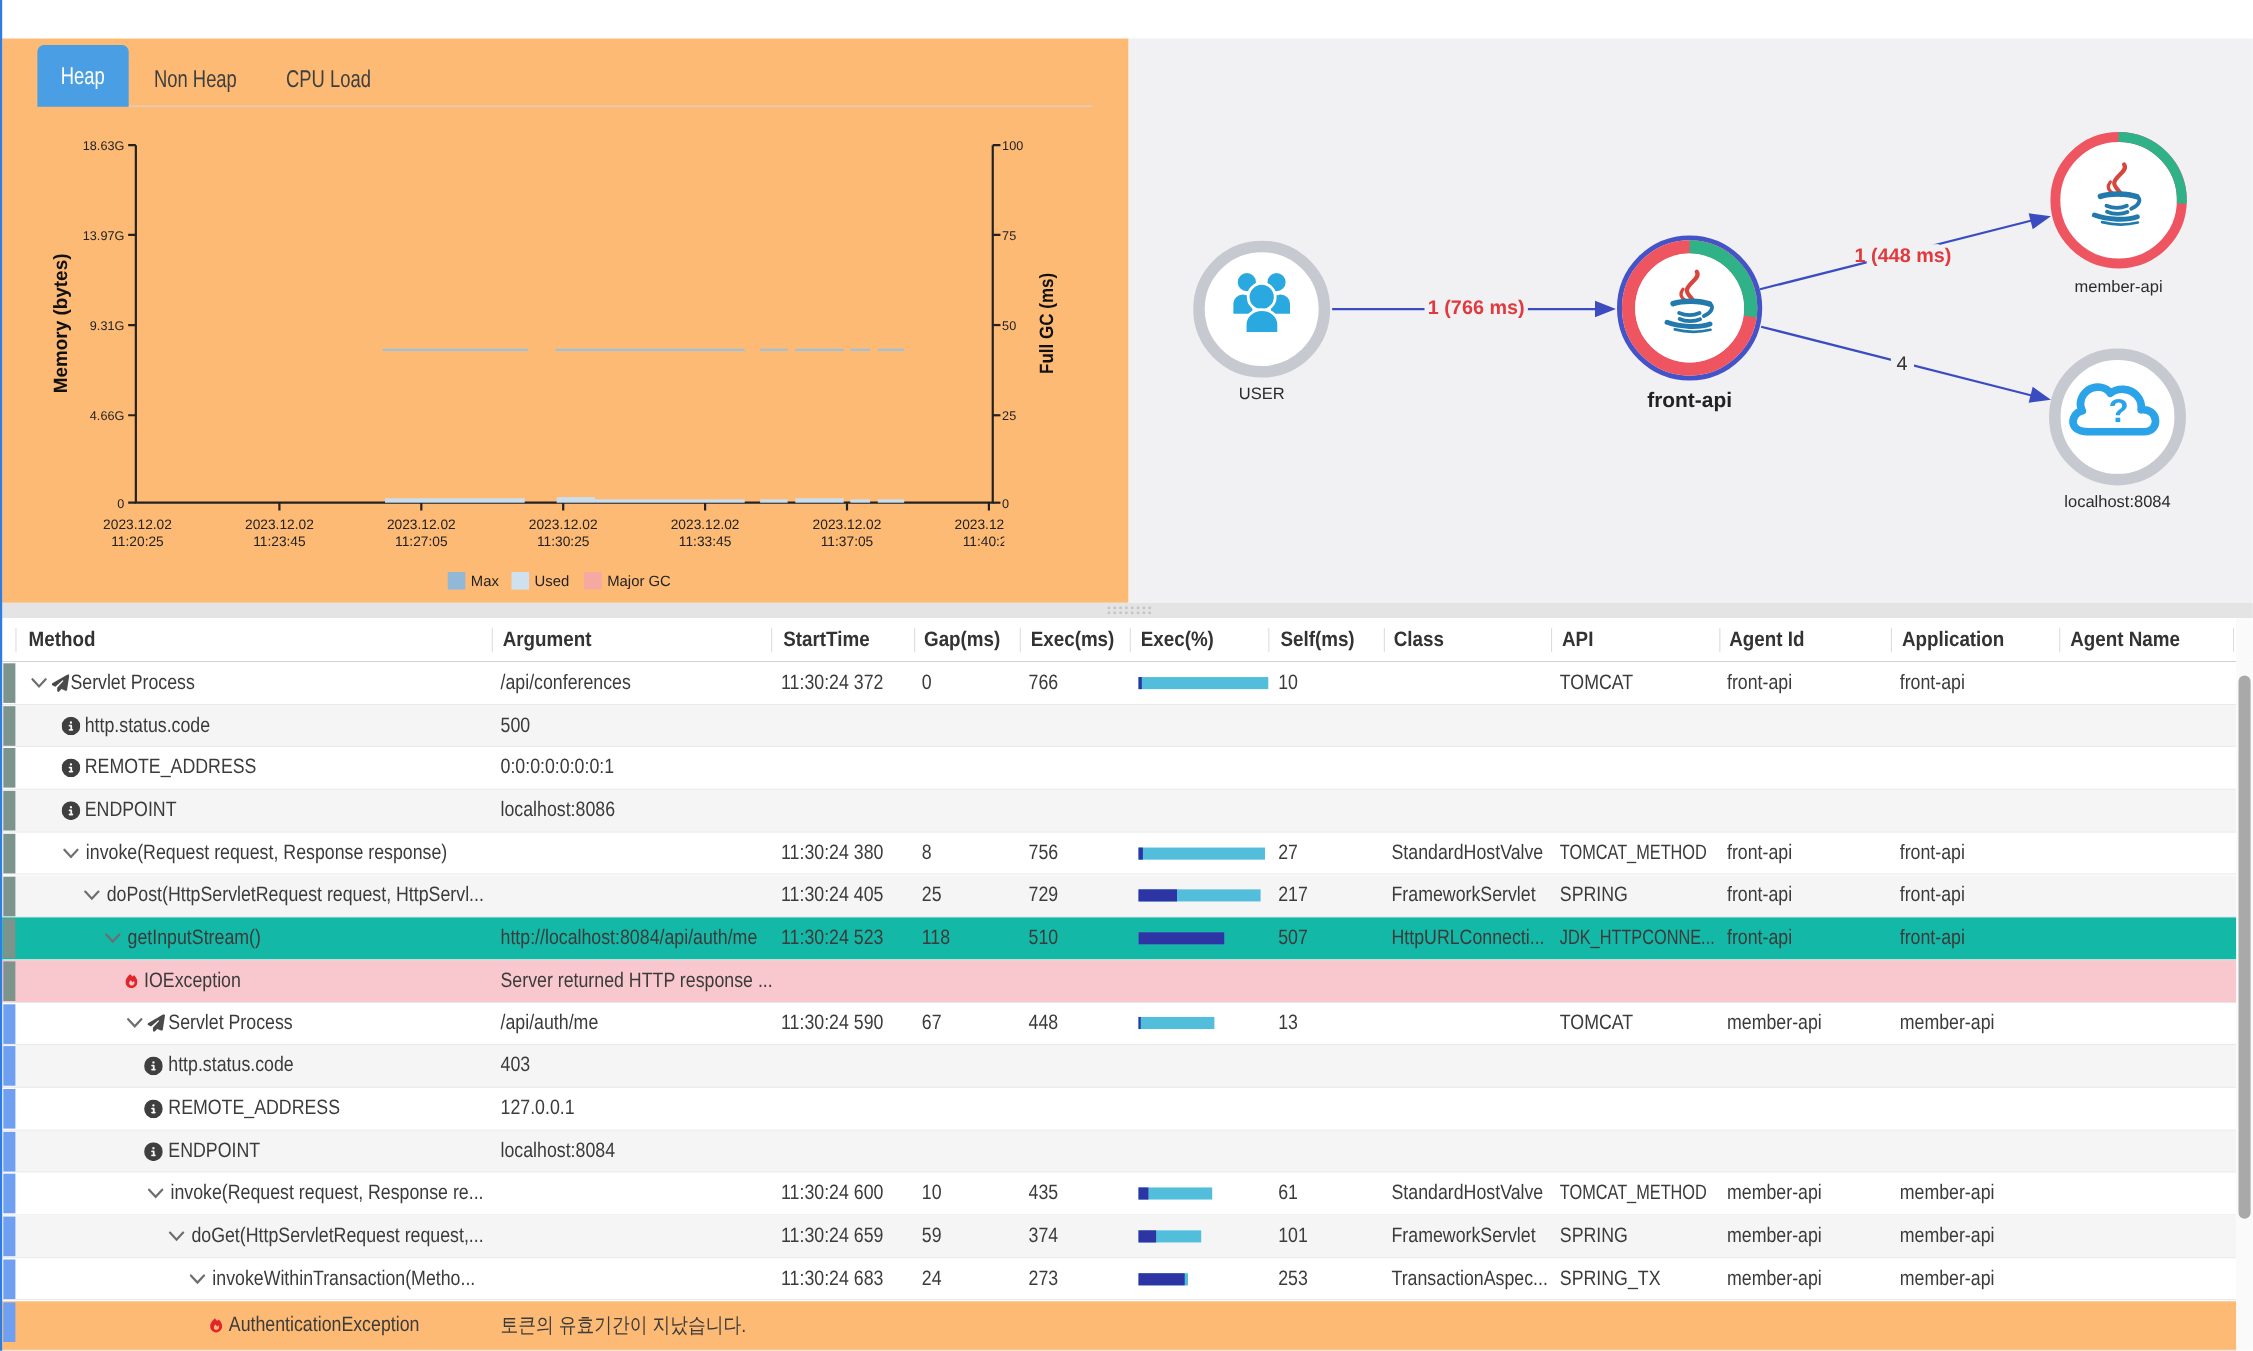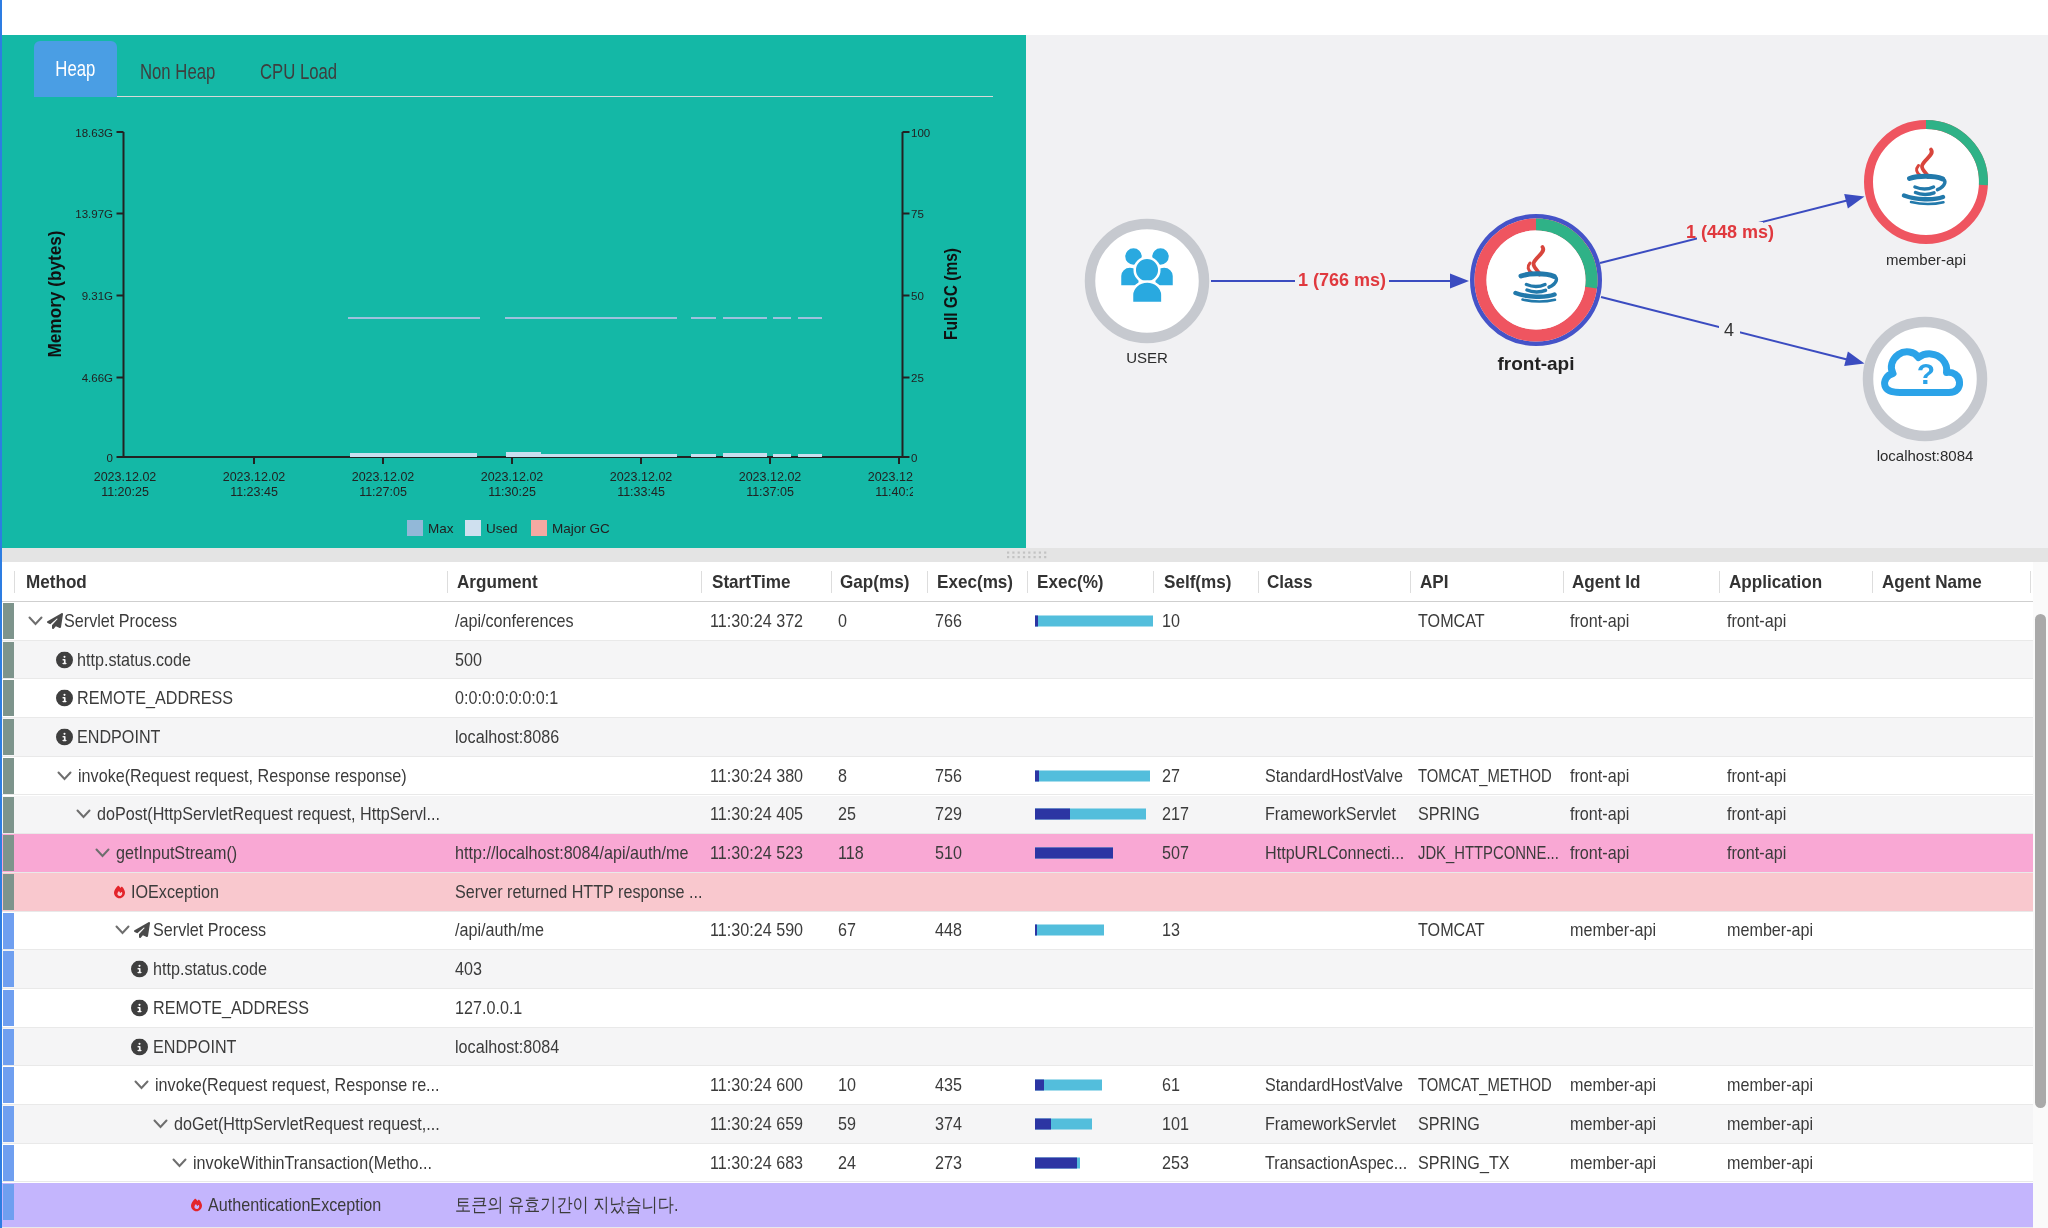--- a/index.html
+++ b/index.html
@@ -4,21 +4,21 @@
 <style>
   * { margin:0; padding:0; box-sizing:border-box; }
   html,body { width:2048px; height:1228px; overflow:hidden; background:#fff;
     font-family:"Liberation Sans", sans-serif; }
   #page { position:absolute; left:0; top:0; width:2048px; height:1228px; }
   .abs { position:absolute; }
   #topbar { left:0; top:0; width:2048px; height:35px; background:#3f5066; }
   .tb { position:absolute; top:50%; transform:translate(-50%,-50%) scaleX(0.75); color:#fff;
         font-size:22px; white-space:nowrap; }
   #blueedge { left:0; top:0; width:2px; height:1228px; background:#2d7de2; z-index:50; }
-  #chartpanel { left:2px; top:35px; width:1024px; height:513px; background:#14b8a6; }
+  #chartpanel { left:2px; top:35px; width:1024px; height:513px; background:#fdba74; }
   .tab { position:absolute; font-size:22px; color:#3e3e3e; white-space:nowrap;
          transform:scaleX(0.76); transform-origin:0 50%; }
   #tabheap { left:32px; top:6px; width:83px; height:56px; background:#4a9ee4;
      border-radius:6px 6px 0 0; color:#fff; display:flex; align-items:center; justify-content:center;
      font-size:22px; transform:none; }
   #tabline { left:115px; top:61px; width:876px; height:1px; background:#d8d8d8; }
   #mappanel { left:1026px; top:35px; width:1022px; height:513px; background:#f1f1f3; }
   #splitter { left:2px; top:548px; width:2046px; height:14px; background:#e4e4e4; }
   #table { left:2px; top:562px; width:2046px; height:666px; background:#fff; }
   #thead { position:absolute; left:0; top:0; width:2046px; height:40px; background:#fff;
@@ -320,21 +320,21 @@
 <span class="bar" style="width:111px">
           <span class="bl" style="width:111px"></span>
           <span class="bd" style="width:35px"></span>
         </span>
 <span class="c" style="left:1160px">217</span>
 <span class="c" style="left:1263px">FrameworkServlet</span>
 <span class="c" style="left:1416px">SPRING</span>
 <span class="c" style="left:1568px">front-api</span>
 <span class="c" style="left:1725px">front-api</span>
 </div>
-<div class="tr" style="top:272.2px;height:38.7px;background:#f9a8d4;border-bottom:1px solid #e9e9e9">
+<div class="tr" style="top:272.2px;height:38.7px;background:#14b8a6;border-bottom:1px solid #e9e9e9">
 <span class="strip" style="background:#7d948c"></span>
 <span class="chev" style="left:93px"><svg width="15" height="10" viewBox="0 0 15 10">
             <polyline points="1.5,1.5 7.5,8 13.5,1.5" stroke="#6e6e6e" stroke-width="2" fill="none" stroke-linecap="round"></polyline>
           </svg></span>
 <span class="c" style="left:114px">getInputStream()</span>
 <span class="c" style="left:453px">http://localhost:8084/api/auth/me</span>
 <span class="c" style="left:708px">11:30:24 523</span>
 <span class="c" style="left:836px">118</span>
 <span class="c" style="left:933px">510</span>
 <span class="bar" style="width:78px">
@@ -451,21 +451,21 @@
 <span class="bar" style="width:45px">
           <span class="bl" style="width:45px"></span>
           <span class="bd" style="width:42px"></span>
         </span>
 <span class="c" style="left:1160px">253</span>
 <span class="c" style="left:1263px">TransactionAspec...</span>
 <span class="c" style="left:1416px">SPRING_TX</span>
 <span class="c" style="left:1568px">member-api</span>
 <span class="c" style="left:1725px">member-api</span>
 </div>
-<div class="tr" style="top:620.5px;height:45.5px;background:#c4b5fd;border-bottom:1px solid #e9e9e9">
+<div class="tr" style="top:620.5px;height:45.5px;background:#fdba74;border-bottom:1px solid #e9e9e9">
 <span class="strip" style="background:#6f9ff0"></span>
 <span class="icon" style="left:189px"><svg width="11" height="14" viewBox="0 0 448 512">
             <path fill="#e3242b" d="M159.3 5.4c7.8-7.3 19.9-7.2 27.7 .1c27.6 25.9 53.5 53.8 77.7 84c11-14.4 23.5-30.1 37-42.9c7.9-7.4 20.1-7.4 28 .1c34.6 33 63.9 76.6 84.5 118c20.3 40.8 33.8 82.5 33.8 111.9C448 404.2 348.2 512 224 512C98.4 512 0 404.1 0 276.5c0-38.4 17.8-85.3 45.4-131.7C73.3 97.7 112.7 48.6 159.3 5.4zM225.7 416c25.3 0 47.7-7 68.8-21c42.1-29.4 53.4-88.2 28.1-134.4c-4.5-9-16-9.6-22.5-2l-25.2 29.3c-6.9 8-19.6 8-25.4-.9c-16.5-24.8-45.5-75.9-45.5-75.9c-45.3 48.1-63.9 81.9-63.9 114.9c0 55.3 33.6 90 85.6 90z"></path>
           </svg></span>
 <span class="c" style="left:206px">AuthenticationException</span>
 <span class="c" style="left:453px">토큰의 유효기간이 지났습니다.</span>
 </div>
   </div>
   <div class="abs" id="sbtrack"></div>
   <div class="abs" id="sbthumb"></div>

